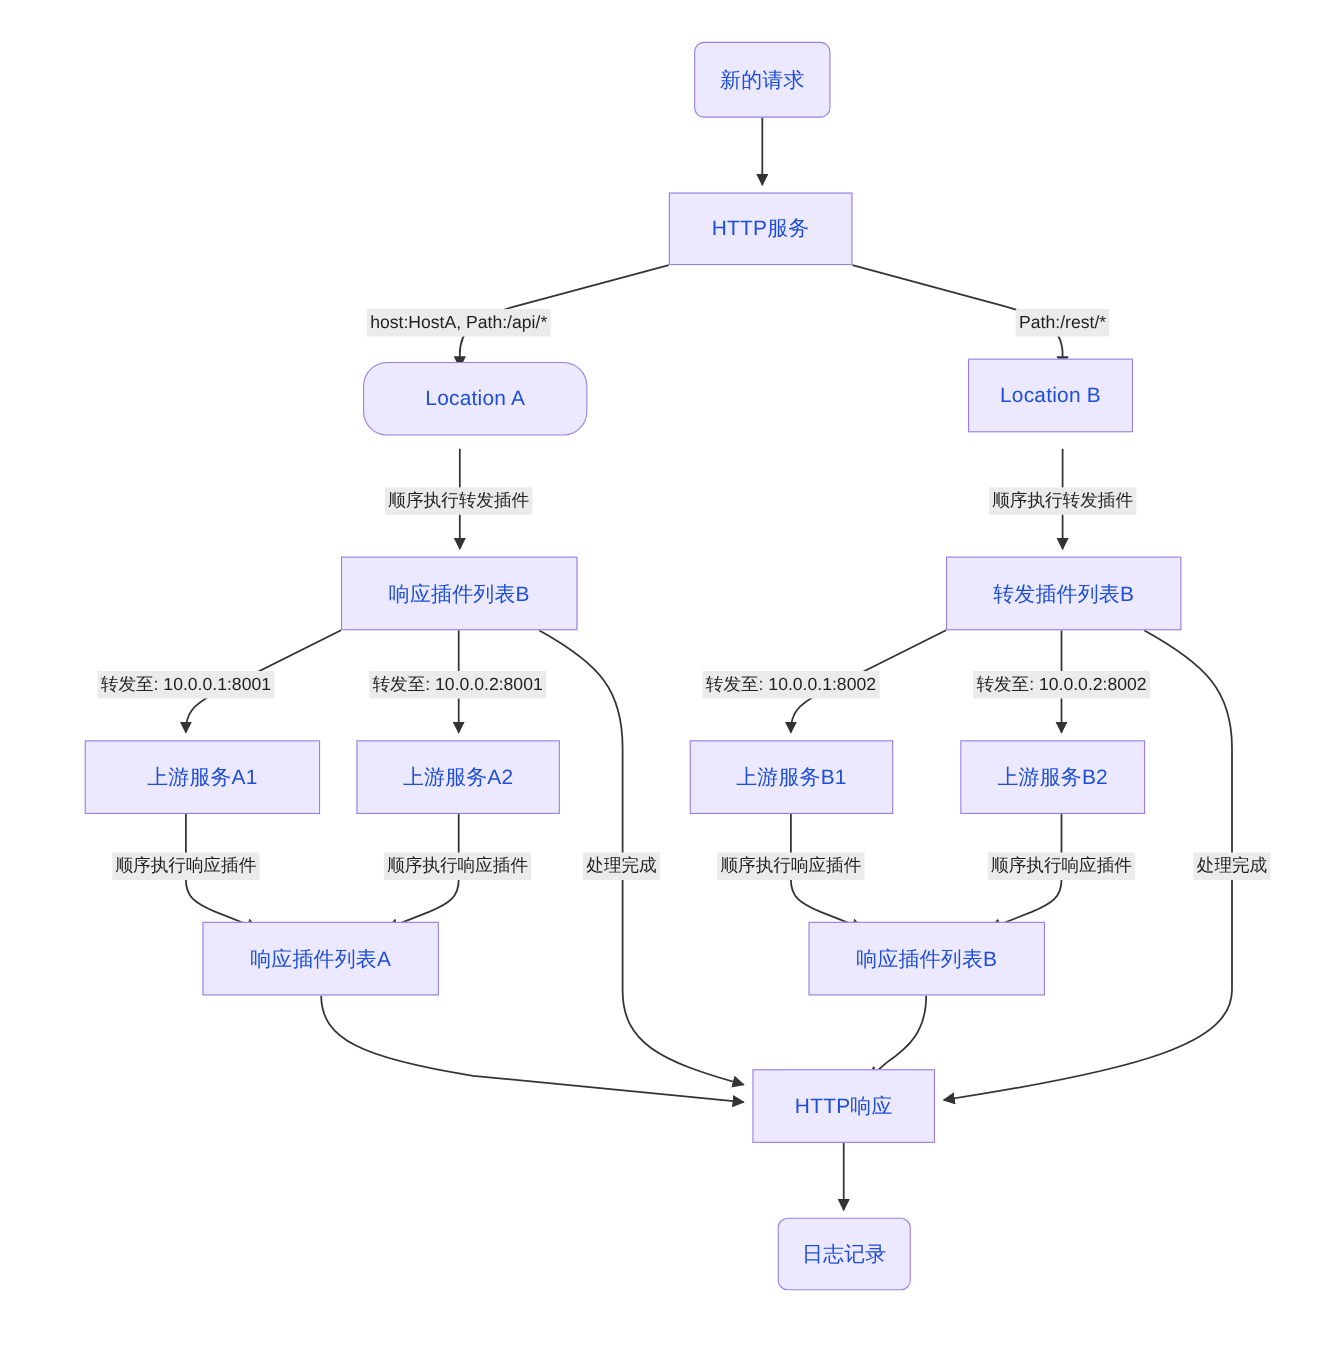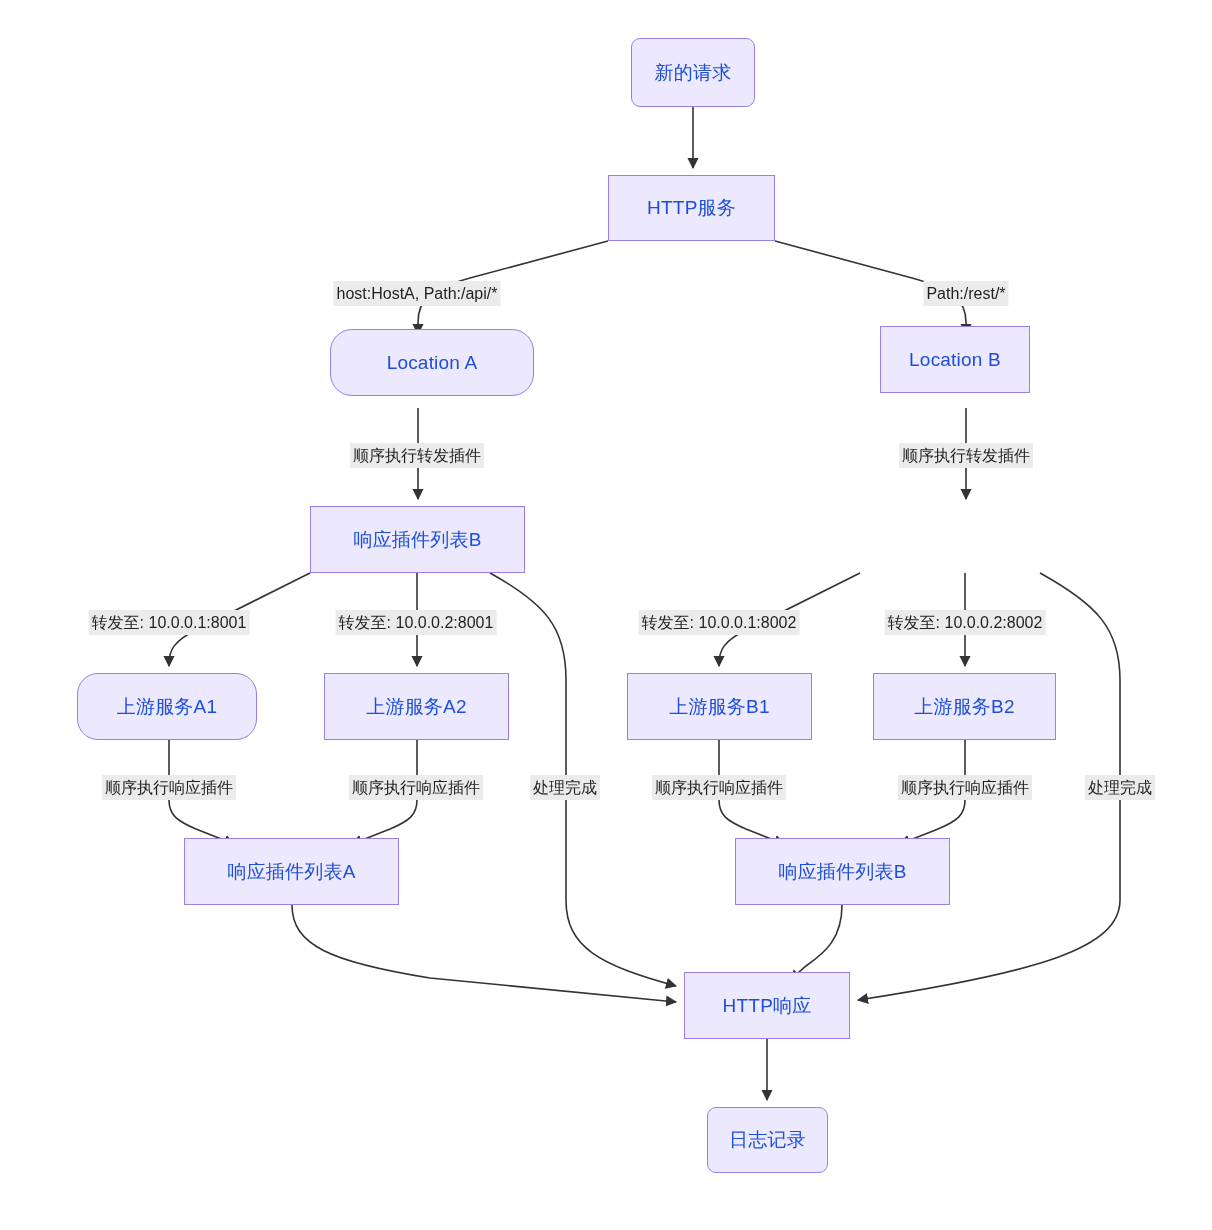--- a/index.html
+++ b/index.html
@@ -119,34 +119,37 @@
   </div>
 
   <div class="node" style="left:880px; top:326px; width:150px; height:67px;">
     <span>Location B</span>
   </div>
 
   <div class="node" style="left:310px; top:506px; width:215px; height:67px;">
     <span>响应插件列表B</span>
   </div>
 
+  <div class="node" style="left:860px; top:506px; width:214px; height:67px;">
+    <span>转发插件列表B</span>
+  </div>
 
-  <div class="node" style="left:77px; top:673px; width:180px; height:67px;border-radius:21px;">
+  <div class="node" style="left:77px; top:673px; width:214px; height:67px;">
     <span>上游服务A1</span>
   </div>
 
   <div class="node" style="left:324px; top:673px; width:185px; height:67px;">
     <span>上游服务A2</span>
   </div>
 
   <div class="node" style="left:627px; top:673px; width:185px; height:67px;">
     <span>上游服务B1</span>
   </div>
 
-  <div class="node" style="left:873px; top:673px; width:183px; height:67px;">
+  <div class="node" style="left:873px; top:673px; width:168px; height:67px;">
     <span>上游服务B2</span>
   </div>
 
   <div class="node" style="left:184px; top:838px; width:215px; height:67px;">
     <span>响应插件列表A</span>
   </div>
 
   <div class="node" style="left:735px; top:838px; width:215px; height:67px;">
     <span>响应插件列表B</span>
   </div>

